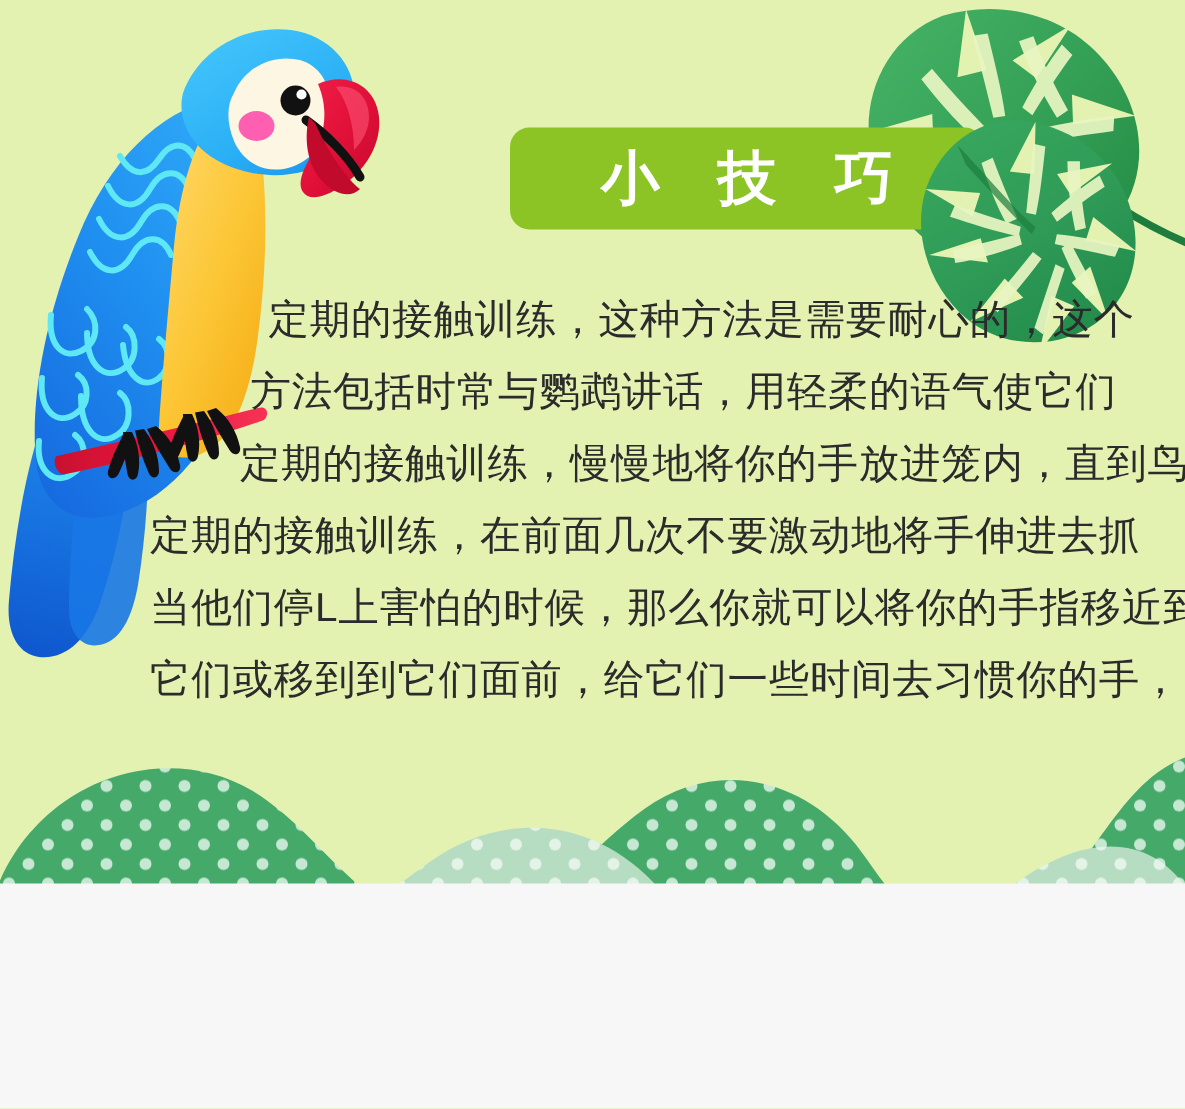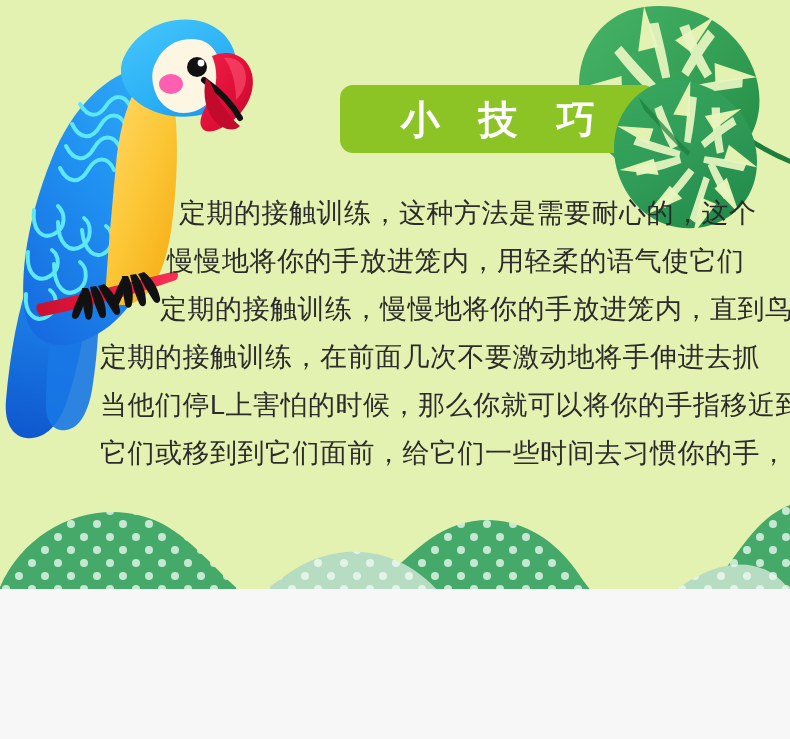--- a/index.html
+++ b/index.html
@@ -291,21 +291,21 @@
       <path d="M86 282 C82 290 78 298 76 306 C75 311 80 313 83 308 C87 300 90 290 92 282 Z"></path>
       <path d="M132 268 C136 276 138 286 136 296 C135 301 130 301 129 296 C127 286 126 276 126 268 Z"></path>
       <path d="M140 266 C146 274 150 284 150 294 C150 299 145 300 143 295 C139 286 136 276 134 267 Z"></path>
       <path d="M148 264 C156 270 162 280 164 290 C165 295 160 297 157 292 C152 284 146 274 142 266 Z"></path>
       <path d="M126 270 C122 278 118 286 116 294 C115 299 120 301 123 296 C127 288 130 278 132 270 Z"></path>
     </g>
   </svg>
 
   <div class="copy">
     <div class="copy-line indent-1">定期的接触训练，这种方法是需要耐心的，这个</div>
-    <div class="copy-line indent-2">慢慢地将你的手放进笼内，用轻柔的语气使它们</div>
+    <div class="copy-line indent-2">方法包括时常与鹦鹉讲话，用轻柔的语气使它们</div>
     <div class="copy-line indent-3">定期的接触训练，慢慢地将你的手放进笼内，直到鸟</div>
     <div class="copy-line indent-0">定期的接触训练，在前面几次不要激动地将手伸进去抓</div>
     <div class="copy-line indent-0">当他们停L上害怕的时候，那么你就可以将你的手指移近到</div>
     <div class="copy-line indent-0">它们或移到到它们面前，给它们一些时间去习惯你的手，</div>
   </div>
 
   <svg class="hills" viewBox="0 0 790 260" preserveAspectRatio="none">
     <defs>
       <pattern id="dotsDark" width="26" height="26" patternUnits="userSpaceOnUse">
         <rect width="26" height="26" fill="#45a96a"></rect>

